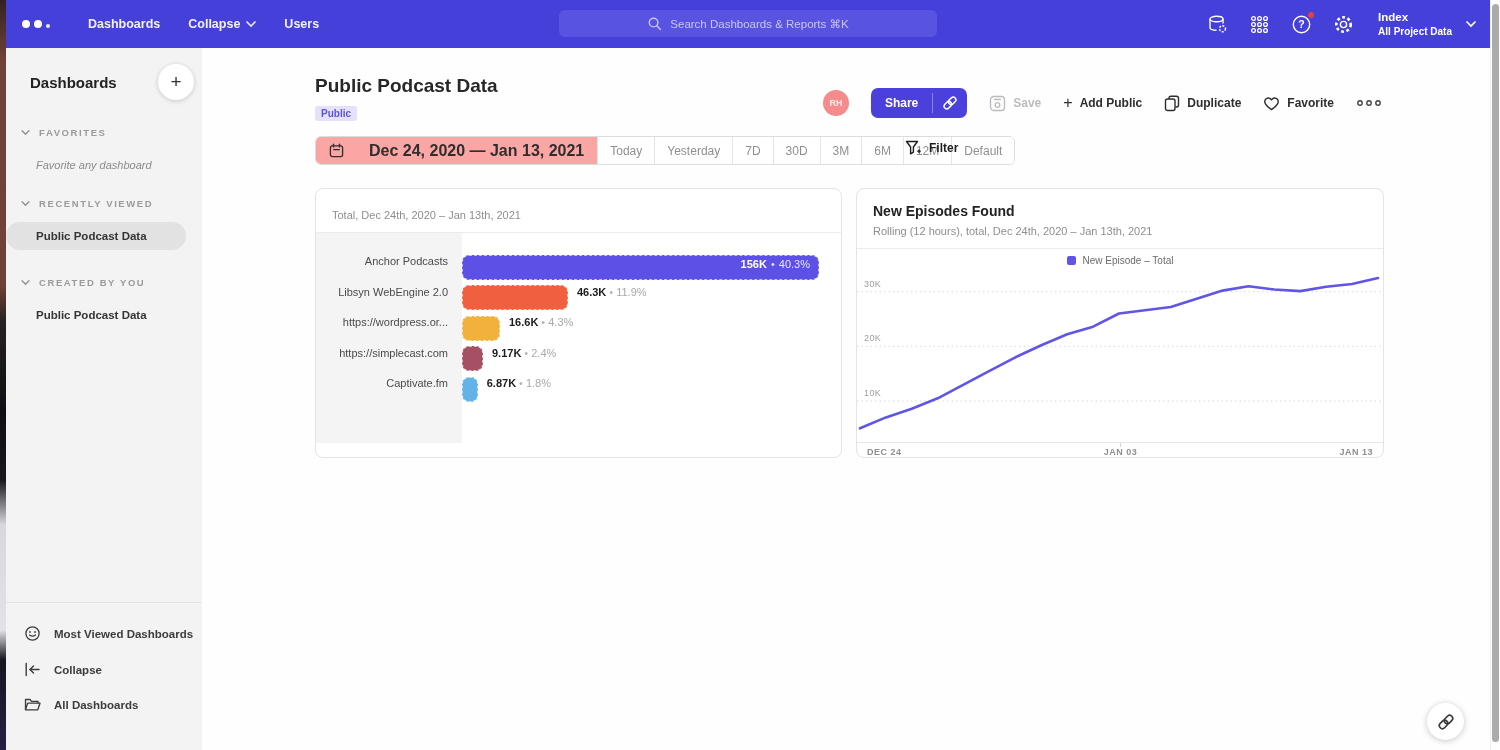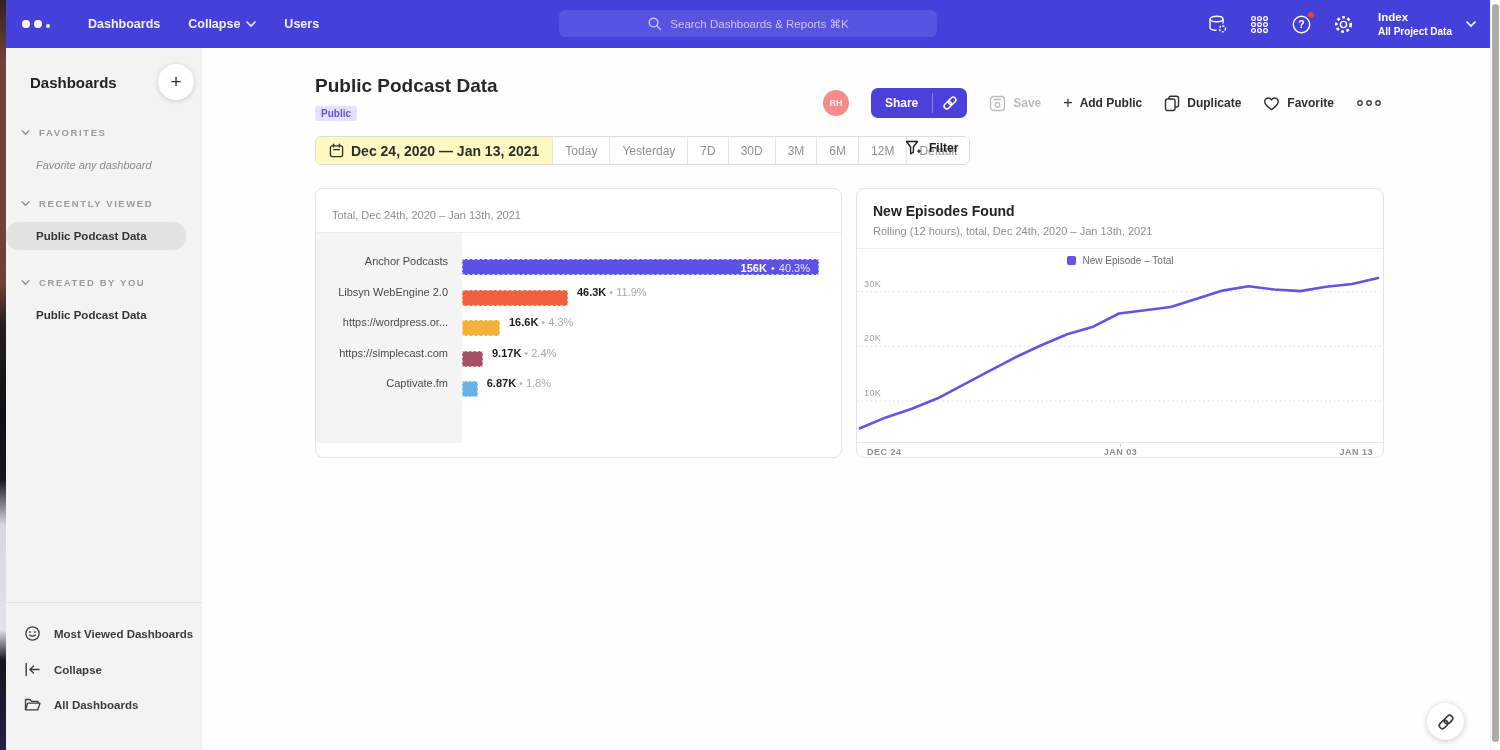--- a/index.html
+++ b/index.html
@@ -57,40 +57,40 @@
   .share-split { display:flex; height:30px; background:#4C40DC; border-radius:7px; overflow:hidden; cursor:pointer; }
   .share-main { color:#fff; font-size:12px; font-weight:700; display:flex; align-items:center; padding:0 14px; }
   .share-div { width:1px; background:rgba(255,255,255,.35); margin:5px 0; }
   .share-link { width:34px; display:flex; align-items:center; justify-content:center; }
   .act { display:flex; align-items:center; gap:7px; font-size:12px; font-weight:700; color:#2e2e2e; cursor:pointer; }
   .act.disabled { color:#bcbcbc; cursor:default; }
   .act .plus { font-size:16px; font-weight:400; }
 
   .toolbar { position:absolute; left:113px; top:88px; height:29px; display:inline-flex; align-items:stretch;
     border:1px solid #DCDCDC; border-radius:6px; background:#fff; overflow:hidden; }
-  .tb-date { display:flex; align-items:center; gap:7px; padding:0 13px; background:#fef9c3; font-size:14px; font-weight:700; color:#2e2e2e; cursor:pointer; }
+  .tb-date { display:flex; align-items:center; gap:25px; padding:0 13px; background:#fca5a5; font-size:16px; font-weight:700; color:#2e2e2e; cursor:pointer; }
   .tb-preset { display:flex; align-items:center; padding:0 12px; font-size:12px; color:#8F8F8F; border-left:1px solid #E4E4E4; cursor:pointer; background:#fff; }
   .filter-btn { position:absolute; left:679px; top:92px; display:flex; align-items:center; gap:8px; font-size:12px; font-weight:700; color:#1f1f1f; cursor:pointer;padding-left:24px; }
 
   
   .card { position:absolute; top:140px; background:#fff; border:1px solid #E4E4E4; border-radius:8px; overflow:hidden; }
   .card1 { left:113px; width:527px; height:270px; }
   .card2 { left:654px; width:528px; height:270px; }
   .card-head { padding:14px 16px 11px 16px; border-bottom:1px solid #ECECEC; cursor:pointer; }
   .card-title { font-size:14px; font-weight:700; color:#232323; }
   .card-sub { font-size:11px; color:#8E8E8E; margin-top:6px; }
 
   
   .bar-body { position:relative; height:210px; }
   .label-col-bg { position:absolute; left:0; top:0; bottom:0; width:146px; background:#F5F4F5; }
   .bar-rows { position:relative; padding-top:13px; }
   .bar-row { display:flex; height:30.5px; align-items:center; }
   .bar-label { width:146px; text-align:right; padding-right:14px; font-size:11px; color:#4a4a4a; flex:none; }
   .bar-track { flex:1; display:flex; align-items:center; padding-right:22px; }
-  .bar { height:16px; border-radius:0; border:1px dashed rgba(255,255,255,.65); position:relative; flex:none;margin-top:12px; }
+  .bar { height:25px; border-radius:7px; border:1px dashed rgba(255,255,255,.65); position:relative; flex:none;margin-top:12px; }
   .bar-val-out { margin-left:9px; white-space:nowrap; font-size:11px; }
   .bar-val-out b { color:#1c1c1c; font-weight:700; }
   .bar-val-out .sep { color:#b5b5b5; padding:0 3px; }
   .bar-val-out .pct { color:#a9a9a9; }
   .bar-val-in { position:absolute; right:8px; top:0; line-height:17px; white-space:nowrap; font-size:11px; color:#fff; }
   .bar-val-in b { font-weight:700; }
   .bar-val-in .sep,.bar-val-in .pct { color:rgba(255,255,255,.85); padding-left:1px; }
 
   
   .legend { height:23px; display:flex; align-items:center; justify-content:center; gap:7px; }

